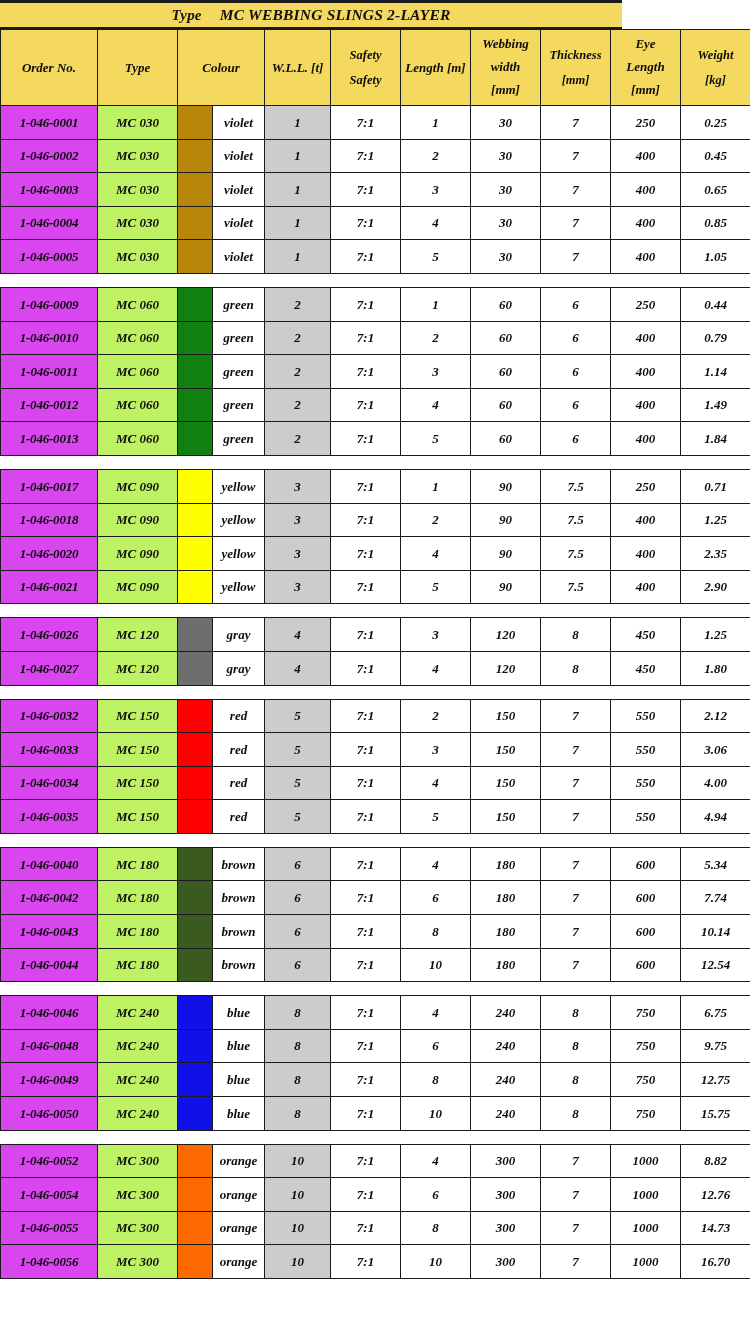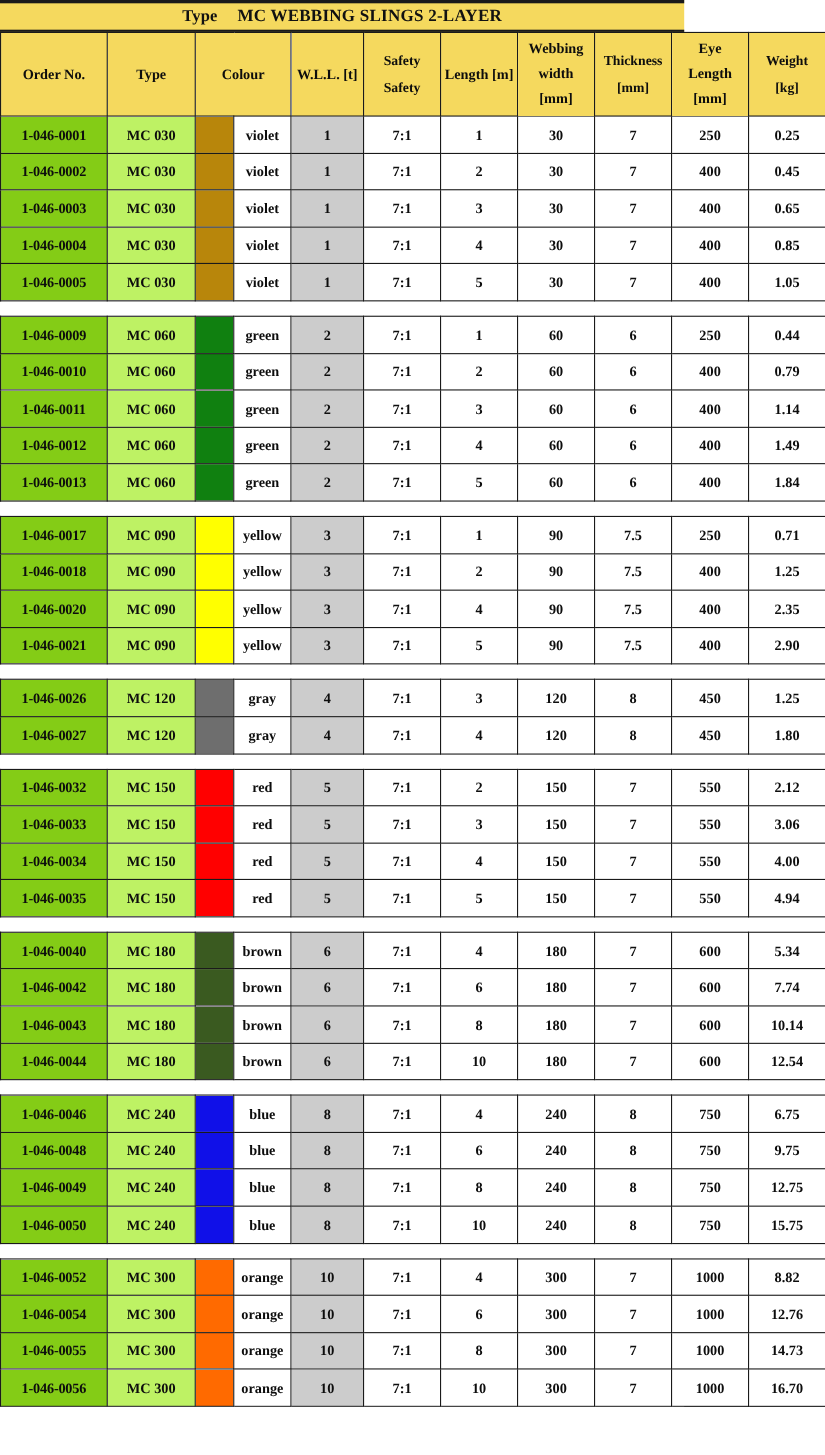--- a/index.html
+++ b/index.html
@@ -11,20 +11,21 @@
     width: 750px; height: 1323px;
     font-family: "Liberation Serif", "DejaVu Serif", serif;
     overflow: hidden;
   }
 
   .sheet {
     width: 622px;
     height: 1323px;
     position: relative;
     background: #fff;
+    font-style: italic;
   }
 
   
   .title-band {
     height: 29px;
     background: #F5D95E;
     border-top: 3px solid #1a1a1a;
     border-bottom: 2px solid #1a1a1a;
     display: flex;
     align-items: center;
@@ -78,21 +79,21 @@
   }
   thead th .hl { display: block; }
   thead th.stack2 { line-height: 1.95; font-size: 12.5px; }
   thead th.clip3 {
     line-height: 1.75;
     position: relative;
   }
 
   
   tbody tr.data-row td { height: 33.6px; }
-  td.order { background: #84cc16; font-size: 13px; letter-spacing: -.2px; margin-left: 28px; }
+  td.order { background: #d946ef; font-size: 13px; letter-spacing: -.2px; margin-left: 28px; }
   td.type  { background: #bef264; }
   td.swatch { padding: 0; border-left: 1.6px solid #1a1a1a; border-right: 1.6px solid #1a1a1a; }
   td.cname { background: #ffffff; font-size: 12.5px; margin-left: 38px; }
   td.wll   { background: #CCCCCC; }
   td.plain { background: #ffffff; }
 
   
   tr.group-gap td {
     height: 14px;
     border: none;

